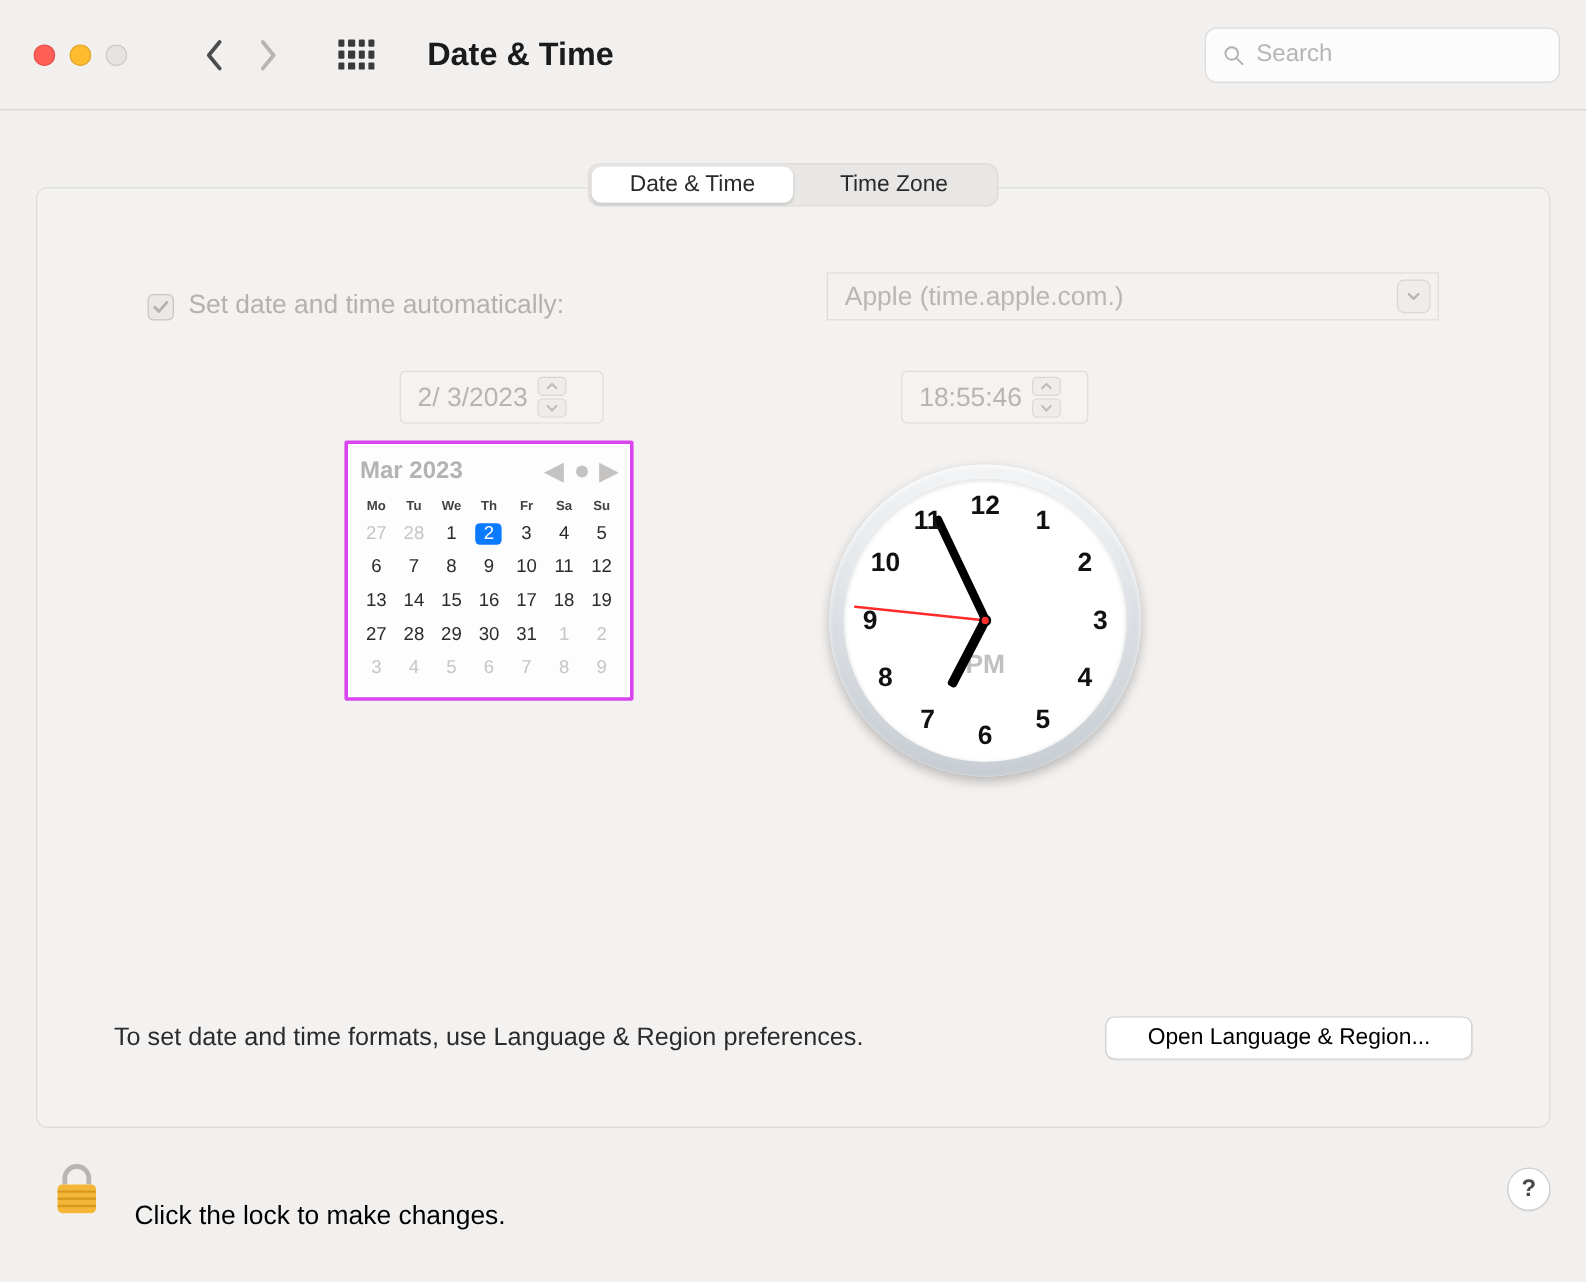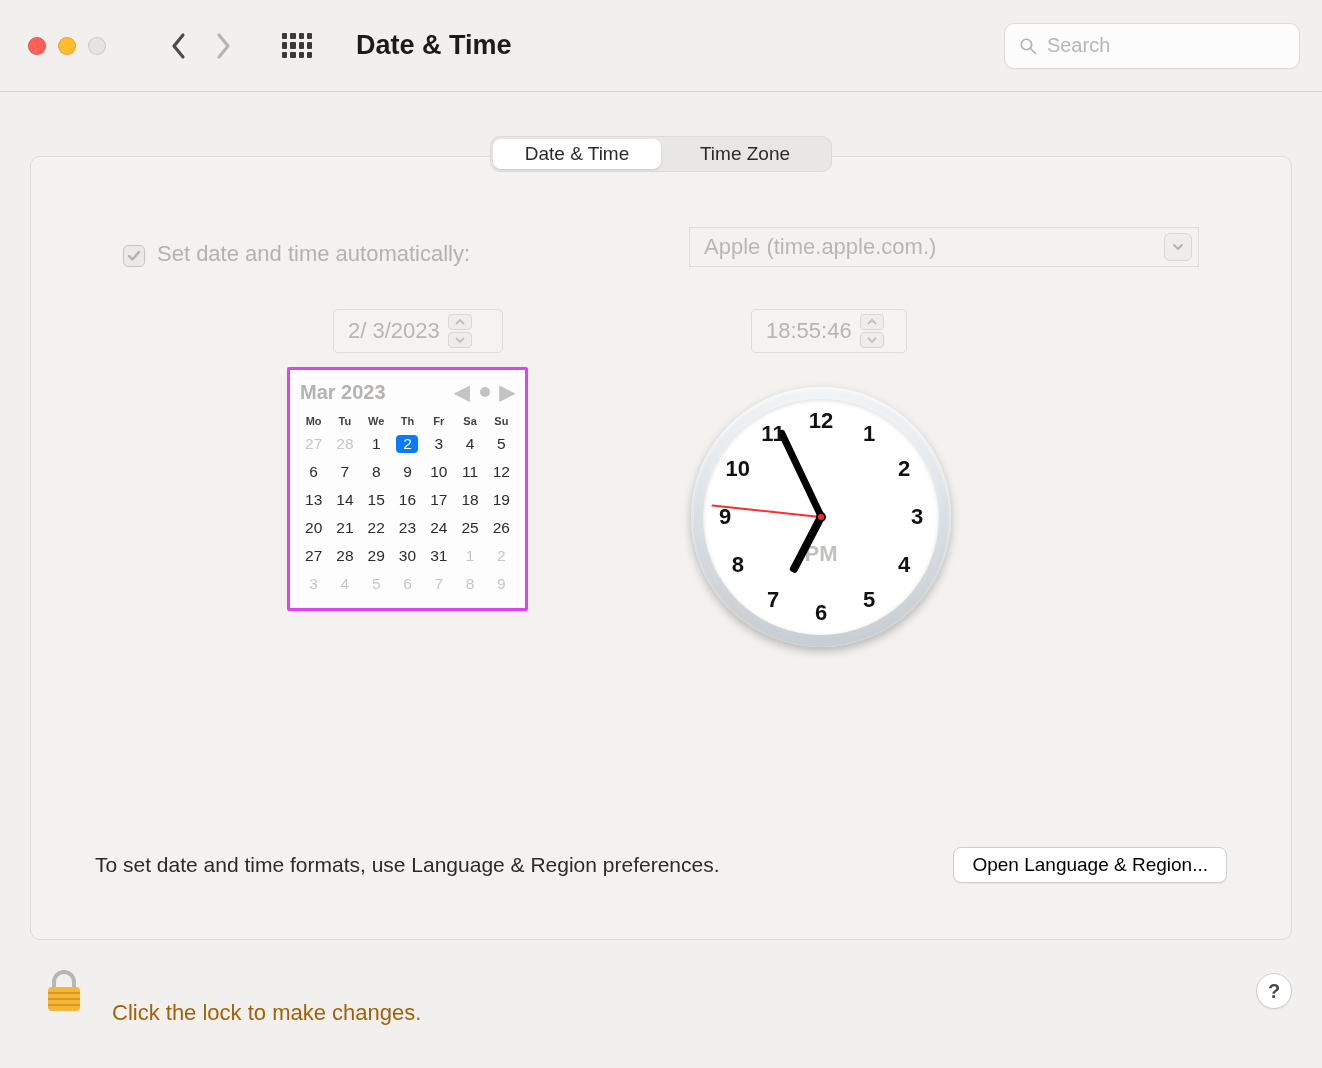--- a/index.html
+++ b/index.html
@@ -162,34 +162,34 @@
   .pin { position:absolute; left:50%; top:50%; width:10px;height:10px;margin:-5px 0 0 -5px;border-radius:50%;background:#ff2c2c;border:2px solid #000;}
 
   
   .bottom-row {
     position:absolute; left:64px; right:64px; bottom:56px;
     display:flex; align-items:center; gap:14px;
   }
   .hint { font-size:21px; color:#2b2b2b; }
   .btn {
     margin-left:auto;
-    padding:6px 18px; font-size:19px; background:#ffffff;
+    padding:6px 34px; font-size:19px; background:#ffffff;
     border:1px solid #cfcdcb; border-radius:8px;
     box-shadow:0 1px 1px rgba(0,0,0,0.05);
   }
 
   
   .lock-row {
     position:absolute; left:40px; right:30px; bottom:42px;
     display:flex; align-items:center; gap:24px;
   }
   .lock-icon {
     width:48px; height:48px;
   }
-  .lock-text { font-size:22px; color:#a16207;margin-top:44px; }
+  .lock-text { font-size:22px; color:#000000;margin-top:44px; }
   .help {
     margin-left:auto; width:36px; height:36px; border-radius:50%;
     background:#fff; border:1px solid #cfcdcb;
     display:flex; align-items:center; justify-content:center;
     font-size:20px; font-weight:700; color:#4a4a4a;
     box-shadow:0 1px 1px rgba(0,0,0,0.06);
   }
 
   svg { display:block; }
 </style>
@@ -338,29 +338,20 @@
             <td>12</td>
           </tr>
           <tr>
             <td>13</td>
             <td>14</td>
             <td>15</td>
             <td>16</td>
             <td>17</td>
             <td>18</td>
             <td>19</td>
-          </tr>
-          <tr>
-            <td>20</td>
-            <td>21</td>
-            <td>22</td>
-            <td>23</td>
-            <td>24</td>
-            <td>25</td>
-            <td>26</td>
           </tr>
           <tr>
             <td>27</td>
             <td>28</td>
             <td>29</td>
             <td>30</td>
             <td>31</td>
             <td class="dim">1</td>
             <td class="dim">2</td>
           </tr>

